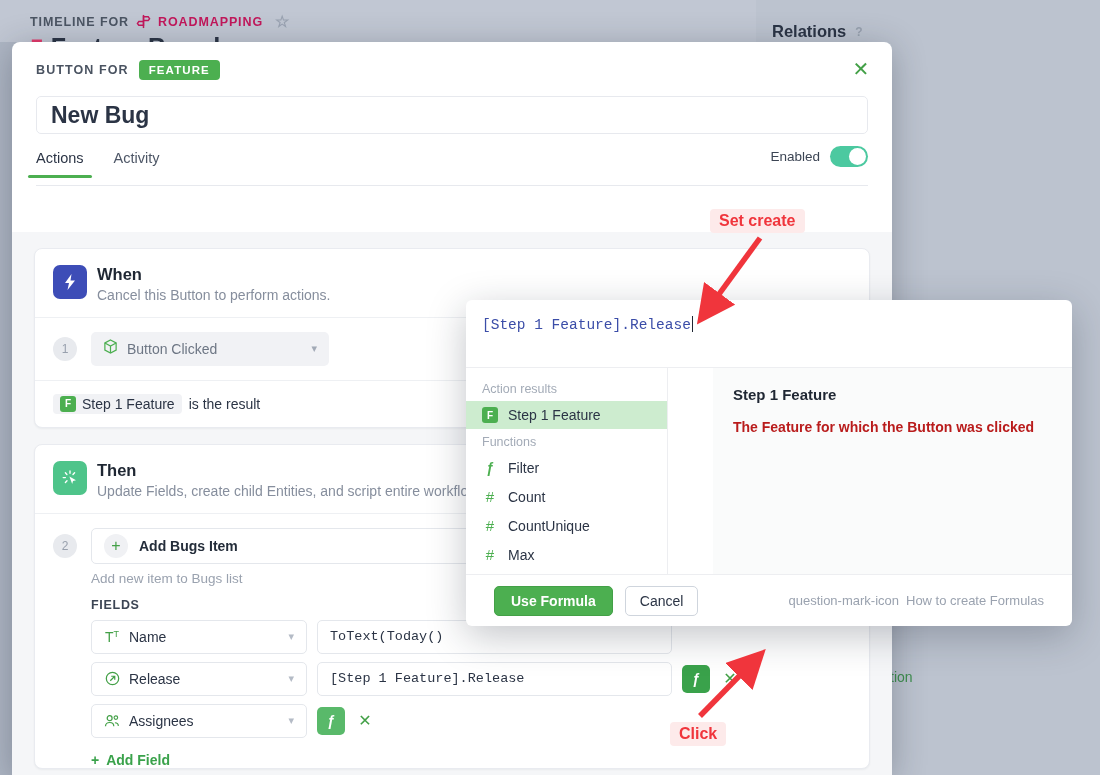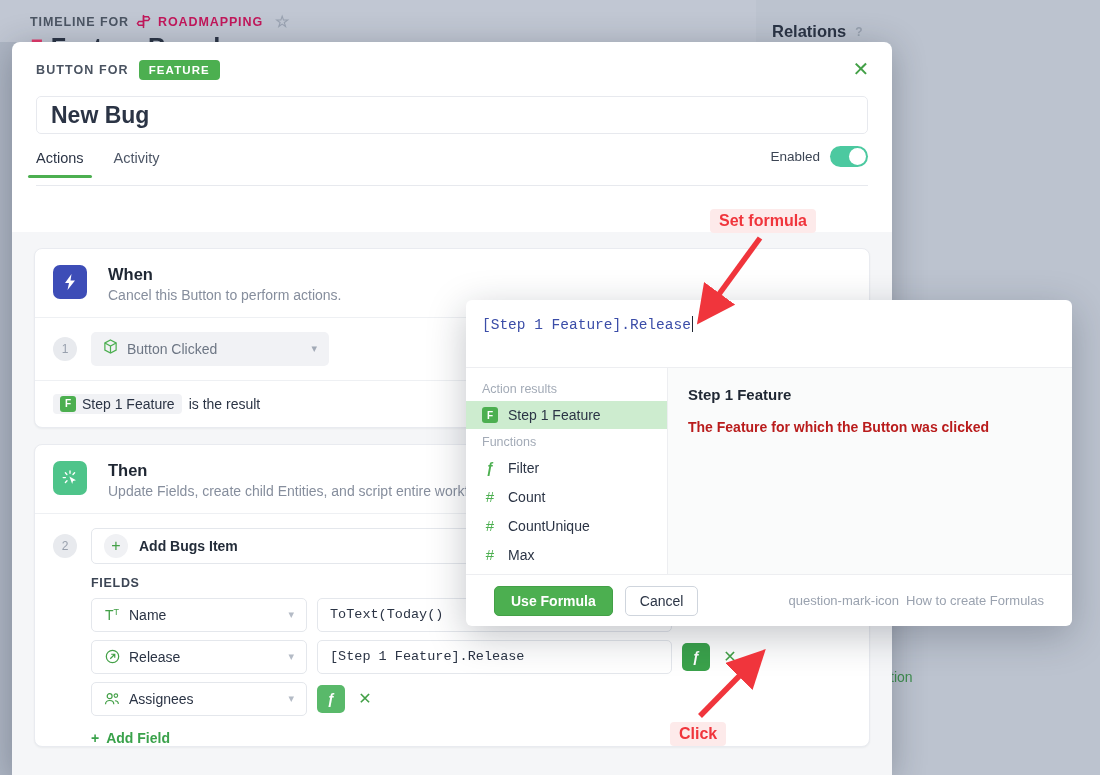--- a/index.html
+++ b/index.html
@@ -127,21 +127,21 @@
     background:#f5f6f8;
     padding:16px 22px 0 22px;
     overflow:hidden;
   }
   .card {
     background:#fff; border:1px solid #e9ebf0; border-radius:8px;
     box-shadow:0 1px 2px rgba(25,32,46,.05);
     margin-bottom:16px;
   }
   .card-head {
-    display:flex; align-items:flex-start; gap:21px;
+    display:flex; align-items:flex-start; gap:10px;
     padding:16px 18px 14px 18px; border-bottom:1px solid #eef0f3;
   }
   .badge-sq {
     width:34px; height:34px; border-radius:7px; flex:0 0 34px;
     display:flex; align-items:center; justify-content:center;
     color:#fff; font-size:18px;
   }
   .badge-when { background:#3d4db7; }
   .badge-then { background:#4ec48a; }
   .card-head h3 { margin:0; font-size:16.5px; font-weight:700; color:#1f2733; line-height:1.15; }
@@ -240,21 +240,21 @@
   }
   .fp-editor {
     height:67px; padding:16px 16px 0 16px;
     font-family:"Liberation Mono", monospace; font-size:14.5px;
     color:#3b4da8; white-space:nowrap; position:relative;
   }
   .fp-caret {
     display:inline-block; width:1.5px; height:16px; background:#1f2733;
     vertical-align:-3px; margin-left:1px;
   }
-  .fp-main { flex:1; display:flex; border-top:1px solid #edeef1; min-height:0; }
+  .fp-main { flex:1; display:flex; border-top:1px solid #edeef1; min-height:0;gap:45px; }
   .fp-list {
     flex:0 0 202px; border-right:1px solid #edeef1; padding-top:8px;
     background:#fff; overflow:hidden;
   }
   .fp-group {
     padding:6px 16px 5px 16px; font-size:12.5px; color:#a3abb7;
   }
   .fp-item {
     display:flex; align-items:center; gap:10px;
     padding:6px 16px; font-size:14px; color:#2b3445; cursor:pointer;
@@ -408,20 +408,21 @@
         </div>
       </div>
 
       <div class="action-row">
         <div class="step-num">2</div>
         <div class="action-btn">
           <span class="circ-plus">+</span>
           <span>Add Bugs Item</span>
         </div>
       </div>
+      <div class="sub-note">Add new item to Bugs list</div>
       <div class="fields-label">FIELDS</div>
 
       <div class="field-row">
         <div class="field-select">
           <span class="fs-icon">T<sub style="font-size:9px">T</sub></span>
           <span>Name</span>
           <span class="chev">▾</span>
         </div>
         <div class="field-value">ToText(Today()</div>
       </div>
@@ -514,14 +515,14 @@
 
 <svg class="anno-svg">
   <defs>
     <marker id="ah" markerWidth="7" markerHeight="7" refX="4.2" refY="3.5" orient="auto">
       <path d="M0 0 L7 3.5 L0 7 z" fill="#f0353c"></path>
     </marker>
   </defs>
   <line x1="760" y1="238" x2="706" y2="312" stroke="#f0353c" stroke-width="5.5" marker-end="url(#ah)"></line>
   <line x1="700" y1="716" x2="755" y2="660" stroke="#f0353c" stroke-width="5.5" marker-end="url(#ah)"></line>
 </svg>
-<div class="anno-label" id="anno-set">Set formula</div>
+<div class="anno-label" id="anno-set">Set create</div>
 <div class="anno-label" id="anno-click">Click</div>
 
 </body></html>

